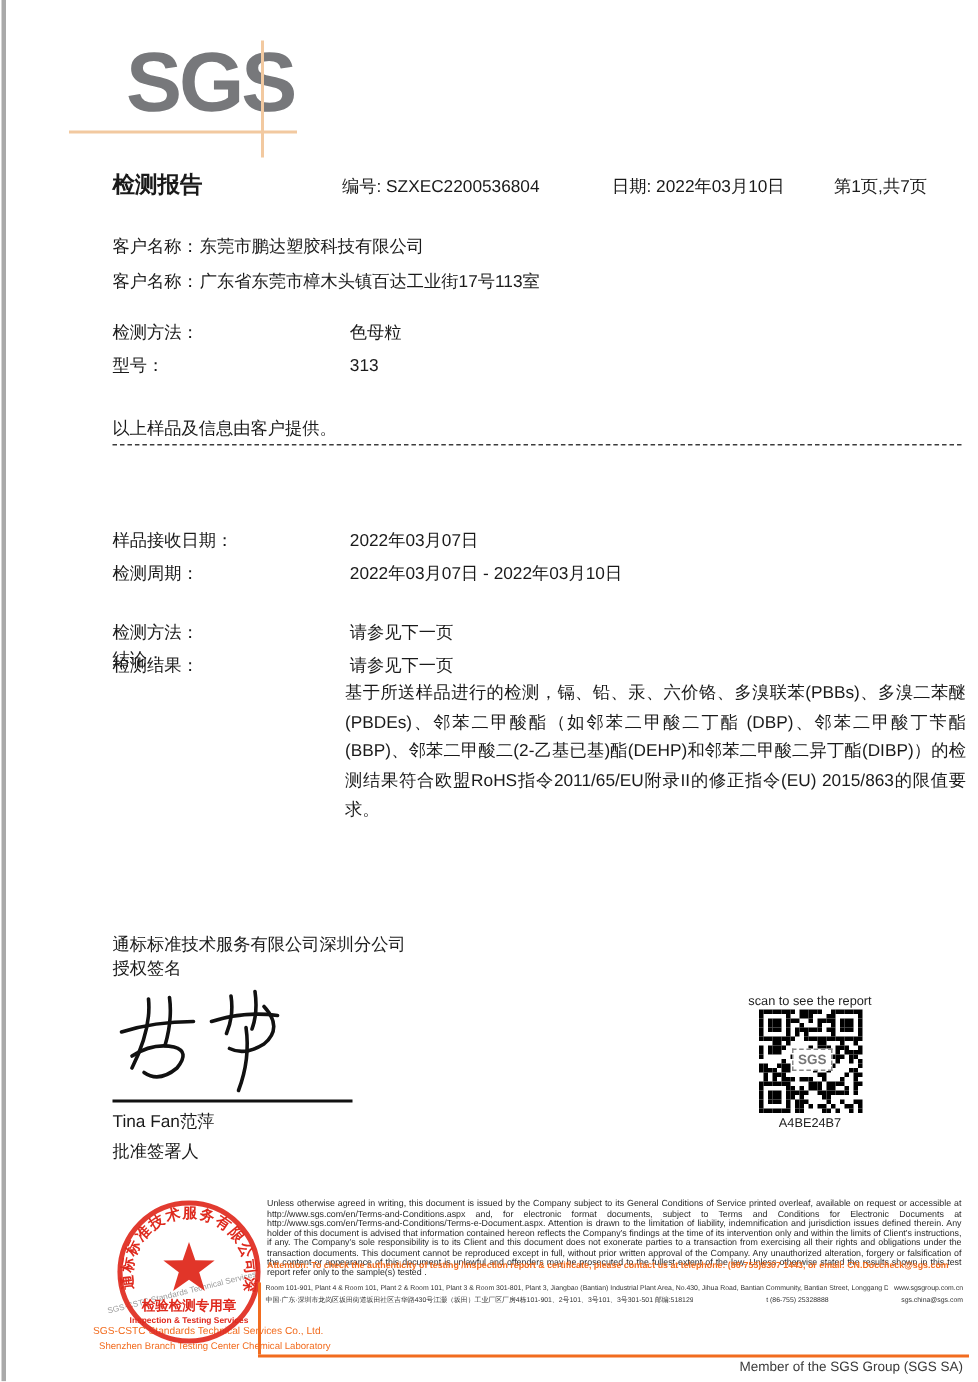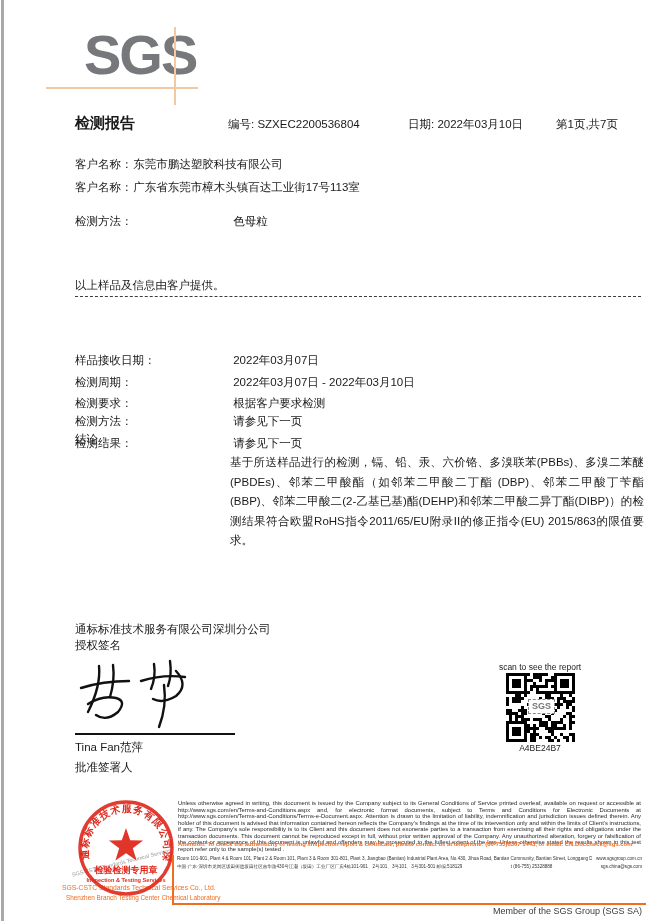--- a/index.html
+++ b/index.html
@@ -95,35 +95,35 @@
   </div>
   <div class="row narrow" style="top:180px">
     <span class="lbl">客户名称：</span>
     <span>广东省东莞市樟木头镇百达工业街17号113室</span>
   </div>
 
   <div class="row wide" style="top:214px">
     <span class="lbl">检测方法：</span>
     <span>色母粒</span>
   </div>
+  <div class="row wide" style="top:236px">
+    <span class="lbl">型号：</span>
+    <span>313</span>
+  </div>
   <div class="row" style="top:278px">以上样品及信息由客户提供。</div>
 
   <div class="dashed"></div>
 
   <div class="row wide" style="top:353px">
     <span class="lbl">样品接收日期：</span>
     <span>2022年03月07日</span>
   </div>
   <div class="row wide" style="top:375px">
     <span class="lbl">检测周期：</span>
     <span>2022年03月07日 - 2022年03月10日</span>
-  </div>
-  <div class="row wide" style="top:396px">
-    <span class="lbl">检测要求：</span>
-    <span>根据客户要求检测</span>
   </div>
   <div class="row wide" style="top:414px">
     <span class="lbl">检测方法：</span>
     <span>请参见下一页</span>
   </div>
   <div class="row wide" style="top:436px">
     <span class="lbl">检测结果：</span>
     <span>请参见下一页</span>
   </div>
 

